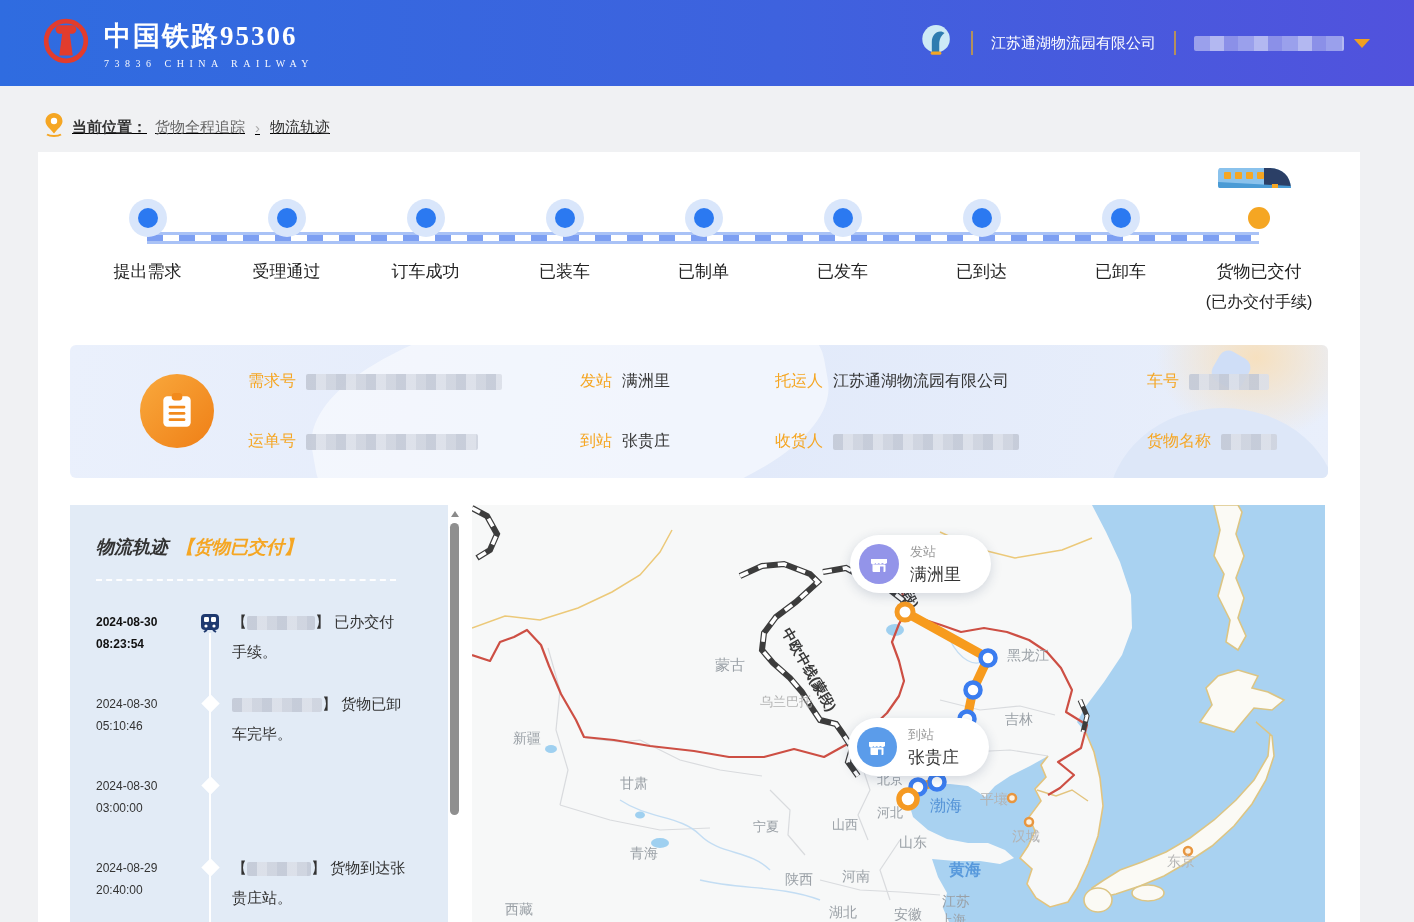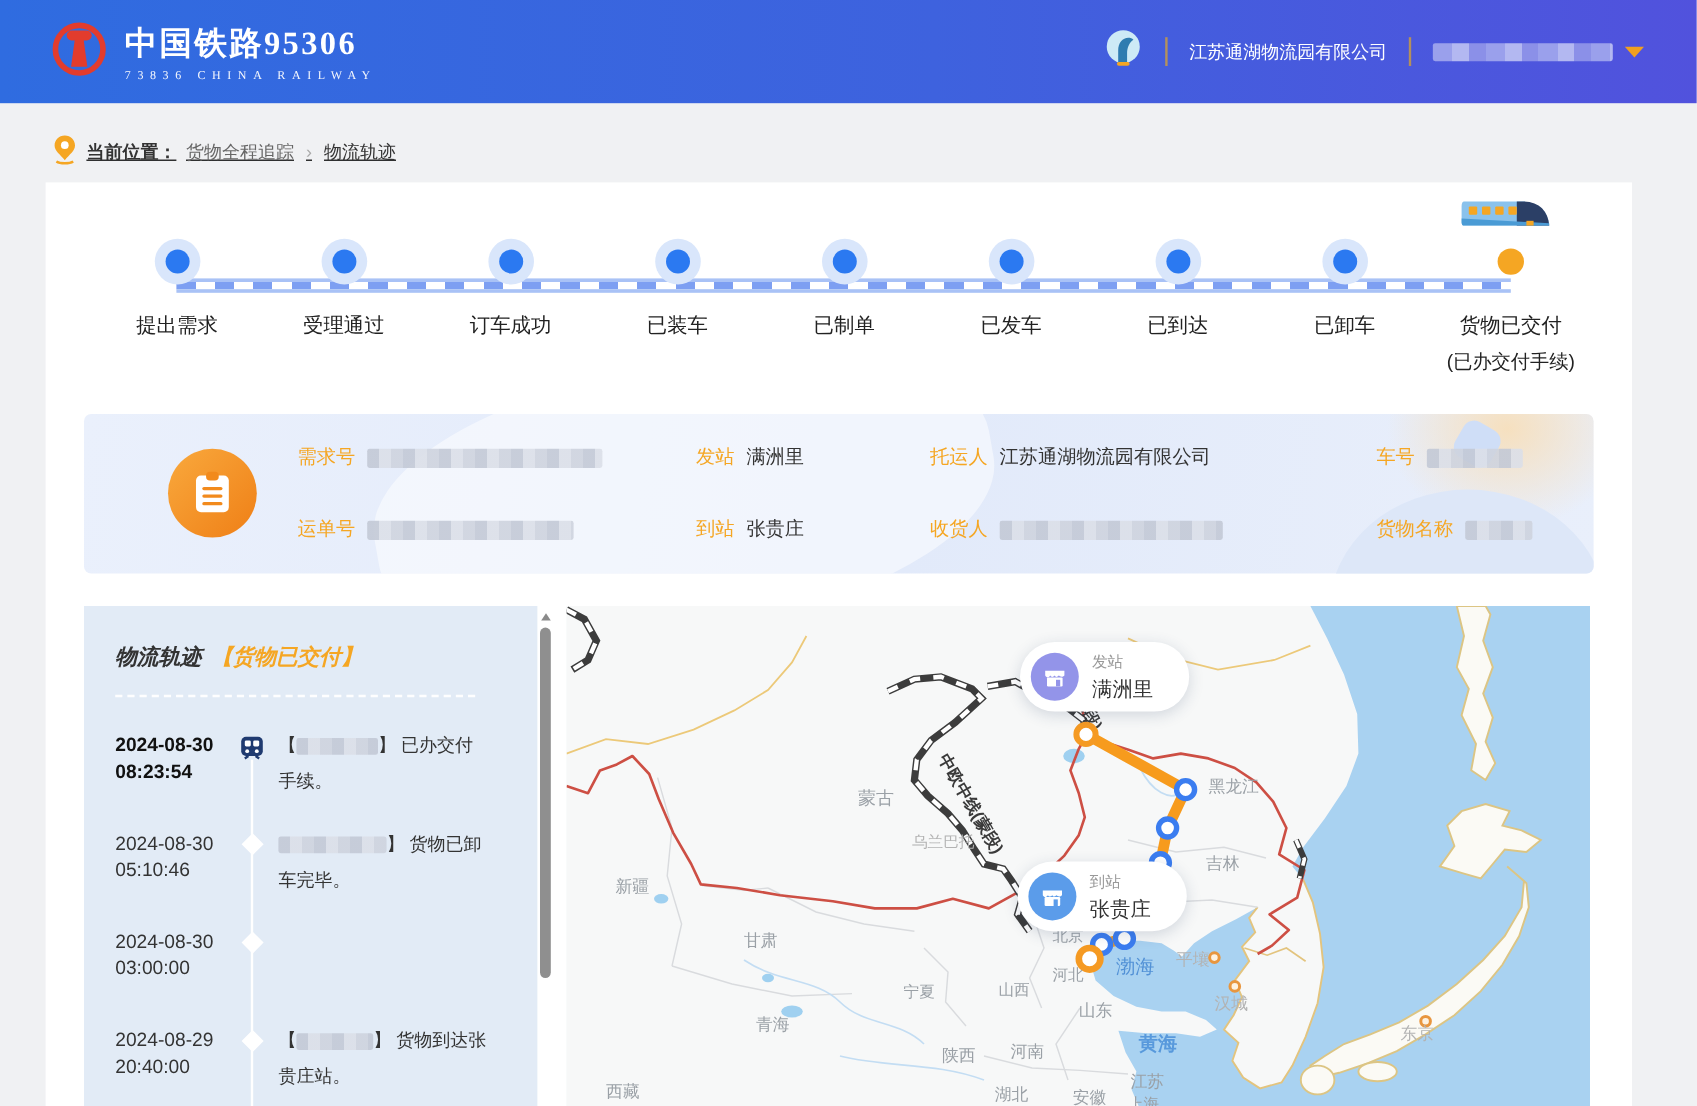--- a/index.html
+++ b/index.html
@@ -73,21 +73,21 @@
   
   .trail-panel { position:absolute; left:32px; top:353px; width:378px; height:417px; background:#e2ebf6;
     padding:30px 0 0 26px; overflow:hidden; }
   .trail-title-row { display:flex; align-items:center;font-style:italic; }
   .trail-title { font-size:18px; font-weight:bold; color:#333; }
   .trail-status { font-size:18px; font-weight:bold; color:#f5a623; margin-left:8px; }
   .trail-sep { width:300px; border-top:2px dashed rgba(255,255,255,.95); margin-top:20px; }
   .trail-line { position:absolute; left:139px; top:128px; width:2px; height:292px; background:#fff; }
   .trail-entries { position:relative; margin-top:30px; }
   .t-entry { display:flex; min-height:82px; align-items:flex-start; }
-  .t-time { width:96px; font-size:16px; color:#333; line-height:22px; }
+  .t-time { width:96px; font-size:12px; color:#333; line-height:22px; }
   .t-entry.bold .t-time { font-weight:bold; color:#111; }
   .t-marker { width:36px; display:flex; justify-content:center; margin-top:1px; position:relative; z-index:2; }
   .diamond { width:13px; height:13px; background:#fff; transform:rotate(45deg); margin-top:3px; }
   .t-text { width:176px; font-size:15px; color:#333; line-height:30px; margin-left:4px; margin-top:-4px; }
   .t-text .px-blur { height:14px; }
 
   
   .scrollbar { position:absolute; left:410px; top:353px; width:14px; height:417px; background:#fff; }
   .sb-arrow { position:absolute; left:3px; top:6px; width:0; height:0;
     border-left:4px solid transparent; border-right:4px solid transparent; border-bottom:6px solid #8a8a8a; }

